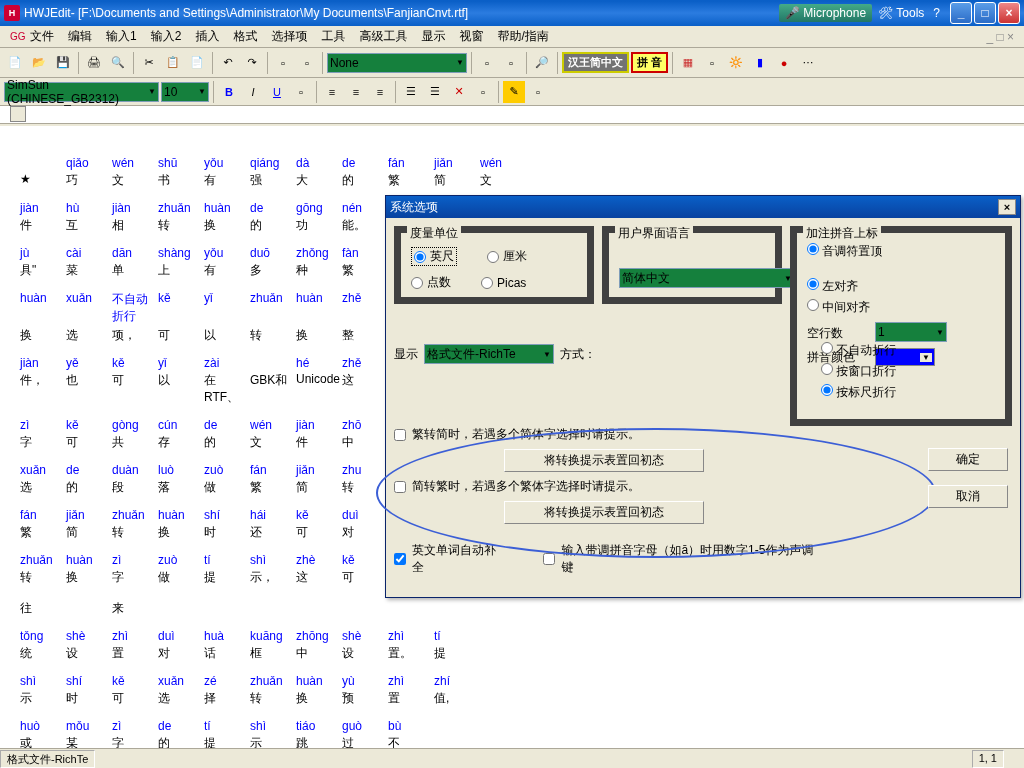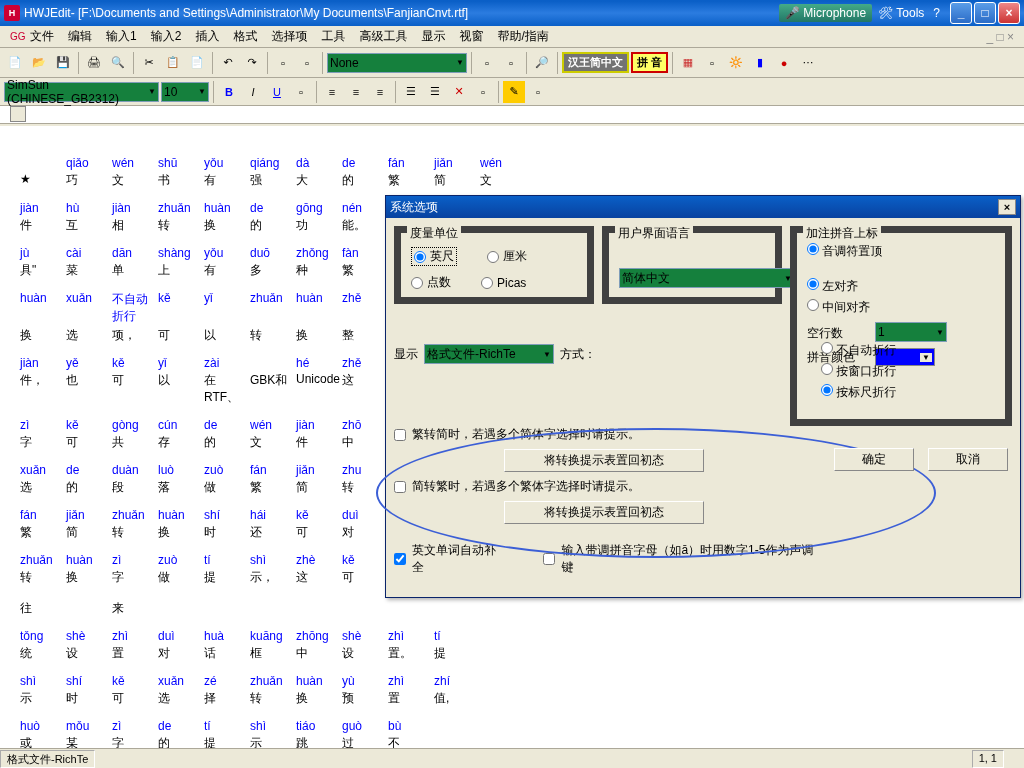--- a/index.html
+++ b/index.html
@@ -48,21 +48,21 @@
 .radio-row label.sel{border:1px dotted #000;padding:0 2px}
 input[type=radio],input[type=checkbox]{width:12px;height:12px}
 .midsec{position:absolute;left:8px;top:120px;width:420px}
 .midrow{display:flex;align-items:center;gap:6px;margin:6px 0}
 .midrow .lbl{font-size:12px}
 .vrad{position:absolute;left:435px;top:120px}
 .vrad label{display:block;margin:4px 0;font-size:12px}
 .ellipse{position:absolute;left:-10px;top:210px;width:560px;height:130px;border:2px solid #3c5fd6;border-radius:280px/65px;pointer-events:none}
 .chkrow{margin:6px 0;font-size:12px;display:flex;align-items:center;gap:6px}
 .wbtn{background:#ece9d8;border:1px solid #888;border-top-color:#fff;border-left-color:#fff;padding:2px 12px;font-size:12px;min-width:80px;text-align:center}
-.okbtns{position:absolute;right:12px;top:230px;display:flex;flex-direction:row;gap:14px}
+.okbtns{position:absolute;right:12px;top:230px;display:flex;flex-direction:column;gap:14px}
 .field{display:flex;align-items:flex-end;gap:8px;margin:6px 0}
 .field .flbl{font-size:12px;width:60px}
 .colorbox{width:60px;height:18px;background:#00f;border:1px solid #888;display:flex;align-items:center;justify-content:flex-end;padding-right:2px}
 .colorbox .arr{color:#000;font-size:8px;background:#ece9d8;padding:0 2px}
 .statusbar{position:absolute;left:0;bottom:0;right:0;height:20px;background:#ece9d8;border-top:1px solid #aca899;display:flex;align-items:center;font-size:11px}
 .statusbar .scell{border:1px inset #fff;padding:1px 6px;height:18px}
 .statusbar .sright{margin-left:auto;margin-right:20px}
 </style>
 </head>
 <body>

